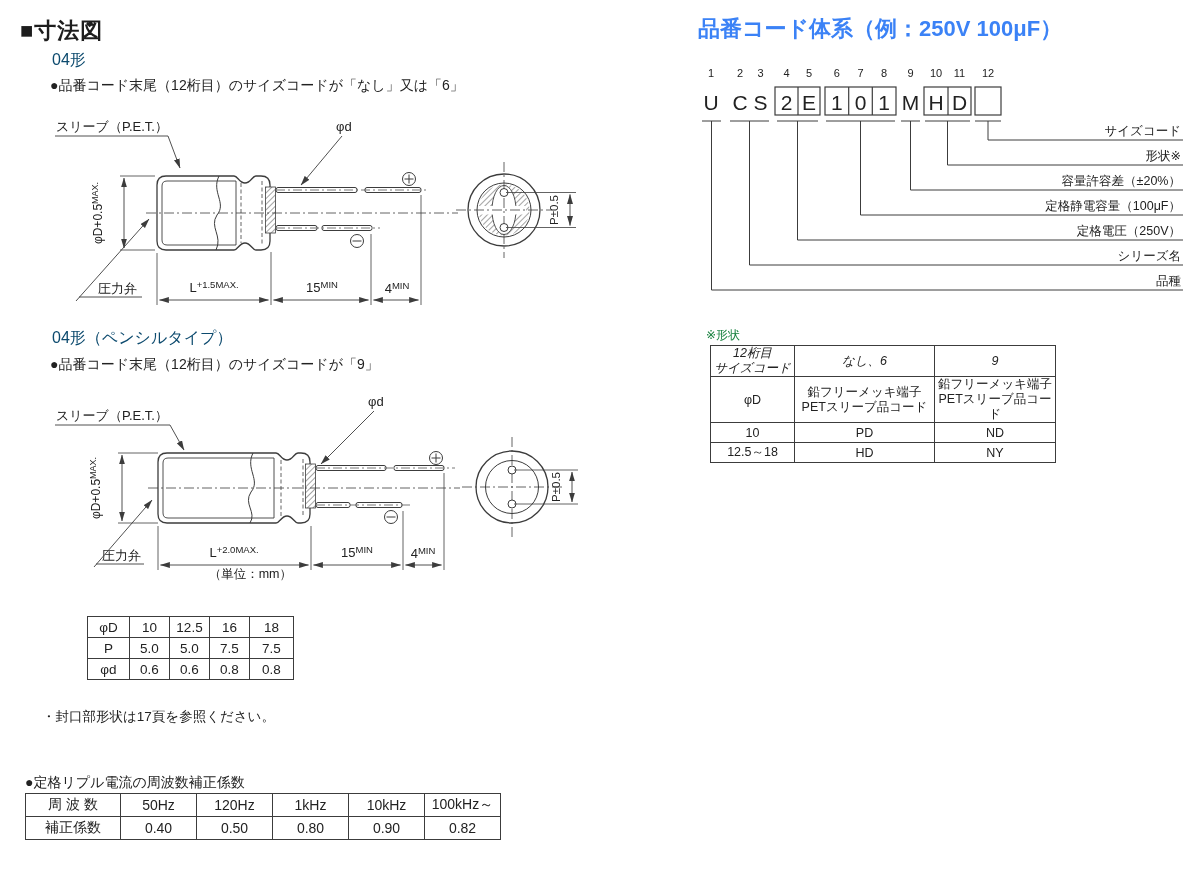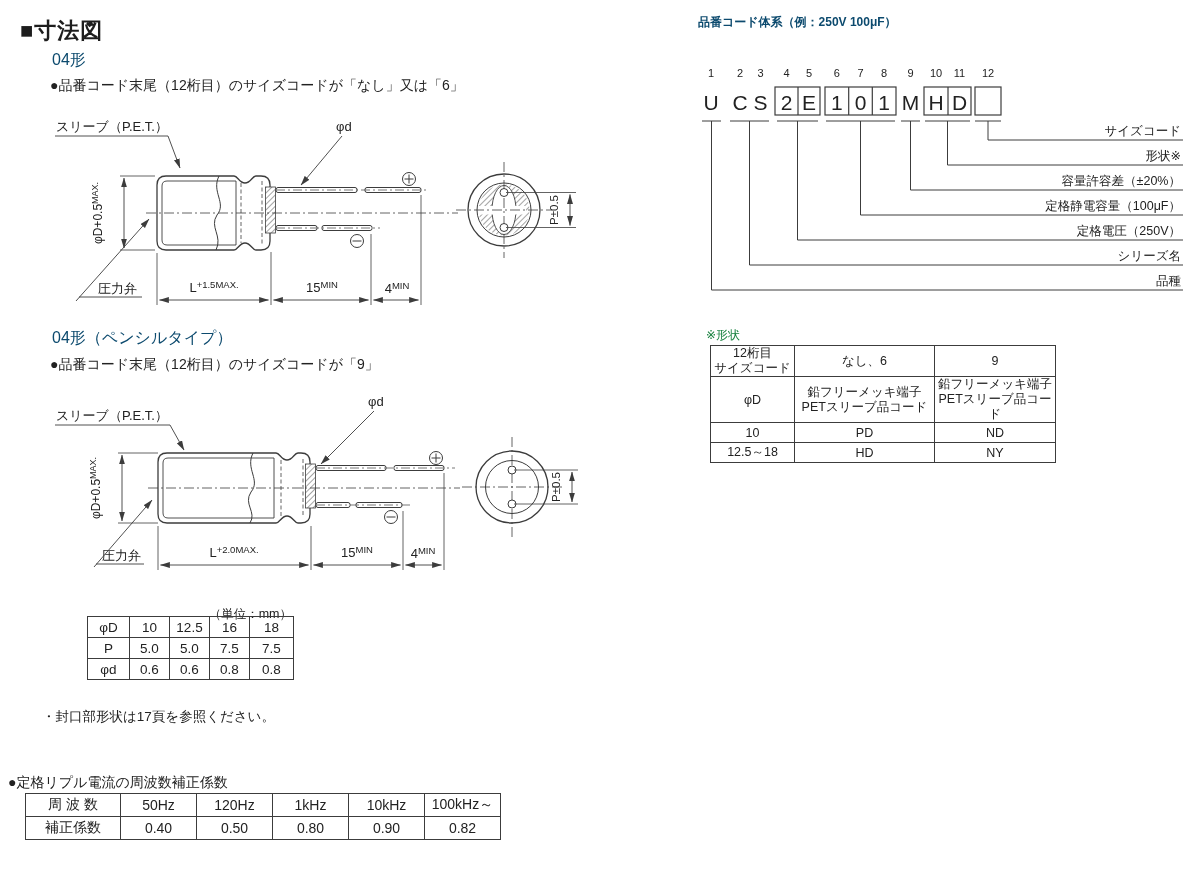--- a/index.html
+++ b/index.html
@@ -4,21 +4,21 @@
 <style>
   html,body{margin:0;padding:0;background:#ffffff;}
   body{width:1200px;height:875px;position:relative;overflow:hidden;
        font-family:"Liberation Sans","DejaVu Sans",sans-serif;color:#222;}
   .abs{position:absolute;}
   .h-main{font-size:22px;font-weight:bold;color:#1d1d1d;letter-spacing:1px;}
   .h-sub{font-size:16px;color:#0c4a6e;}
   .bullet{font-size:14px;color:#222;}
   .small-note{font-size:13.5px;color:#222;}
   .unit-note{font-size:12.5px;color:#222;}
-  .h-code{font-size:12px;font-weight:bold;color:#0c4a6e;}
+  .h-code{font-size:22px;font-weight:bold;color:#3b82f6;}
   .h-shape{font-size:12px;color:#15803d;}
   table{border-collapse:collapse;table-layout:fixed;}
   td{border:1px solid #3c3c3c;text-align:center;vertical-align:middle;
      font-size:13.5px;color:#222;padding:0;}
   table.dimt td{height:20px;}
   table.ript td{height:22px;font-size:14px;}
   table.shpt td{font-size:12.5px;}
   td.two-line{font-size:11.5px;line-height:1.2;white-space:pre-line;}
   svg text{fill:#222;font-family:"Liberation Sans","DejaVu Sans",sans-serif;}
   .ln{stroke:#3c3c3c;}
@@ -173,21 +173,21 @@
     <circle cx="512" cy="487" r="26.5" fill="none" class="ln" stroke-width="1"></circle>
     <path d="M462,487 H562 M512,437 V537" fill="none" class="ln" stroke-width="0.8" stroke-dasharray="10 3 2 3"></path>
     <circle cx="512" cy="470" r="4" fill="#fff" class="ln" stroke-width="1"></circle>
     <circle cx="512" cy="504" r="4" fill="#fff" class="ln" stroke-width="1"></circle>
     <path d="M514,470 H578 M514,504 H578" class="ln" stroke-width="0.8"></path>
     <line x1="572" y1="472" x2="572" y2="502" class="ln" stroke-width="0.9" marker-start="url(#ar)" marker-end="url(#ar)"></line>
     <text transform="rotate(-90 560 487)" x="560" y="487" text-anchor="middle" font-size="11.5">P±0.5</text>
   </g>
 </svg>
 
-<div class="abs unit-note" style="left:180px;top:606px;width:112px;text-align:right;">（単位：mm）</div>
+<div class="abs unit-note" style="left:180px;top:566px;width:112px;text-align:right;">（単位：mm）</div>
 <table class="abs dimt" style="left:87px;top:616px;">
   <colgroup>
       <col style="width:42px">
       <col style="width:40px">
       <col style="width:40px">
       <col style="width:40px">
       <col style="width:44px">
     </colgroup>
   <tbody>
       <tr>
@@ -209,21 +209,21 @@
     <td>0.6</td>
     <td>0.6</td>
     <td>0.8</td>
     <td>0.8</td>
   </tr>
 </tbody>
   </table>
 
 <div class="abs small-note" style="left:42px;top:708px;">・封口部形状は17頁を参照ください。</div>
 
-<div class="abs bullet" style="left:8px;top:774px;font-family:Liberation Serif, serif;">●定格リプル電流の周波数補正係数</div>
+<div class="abs bullet" style="left:25px;top:774px;font-family:Liberation Serif, serif;">●定格リプル電流の周波数補正係数</div>
 <table class="abs ript" style="left:25px;top:793px;">
   <colgroup>
       <col style="width:95px">
       <col style="width:76px">
       <col style="width:76px">
       <col style="width:76px">
       <col style="width:76px">
       <col style="width:76px">
     </colgroup>
   <tbody>
@@ -312,21 +312,21 @@
 </svg>
 
 <div class="abs h-shape" style="left:706px;top:327px;">※形状</div>
 <table class="abs shpt" style="left:710px;top:345px;">
   <colgroup>
       <col style="width:84px">
       <col style="width:140px">
       <col style="width:121px">
     </colgroup>
   <tbody>
-      <tr style="height:30px;">
+      <tr style="height:30px;font-style:italic;">
     <td class="two-line">12桁目
 サイズコード</td>
     <td>なし、6</td>
     <td>9</td>
   </tr>
   <tr style="height:32px;">
     <td>φD</td>
     <td class="two-line">鉛フリーメッキ端子
 PETスリーブ品コード</td>
     <td class="two-line">鉛フリーメッキ端子

